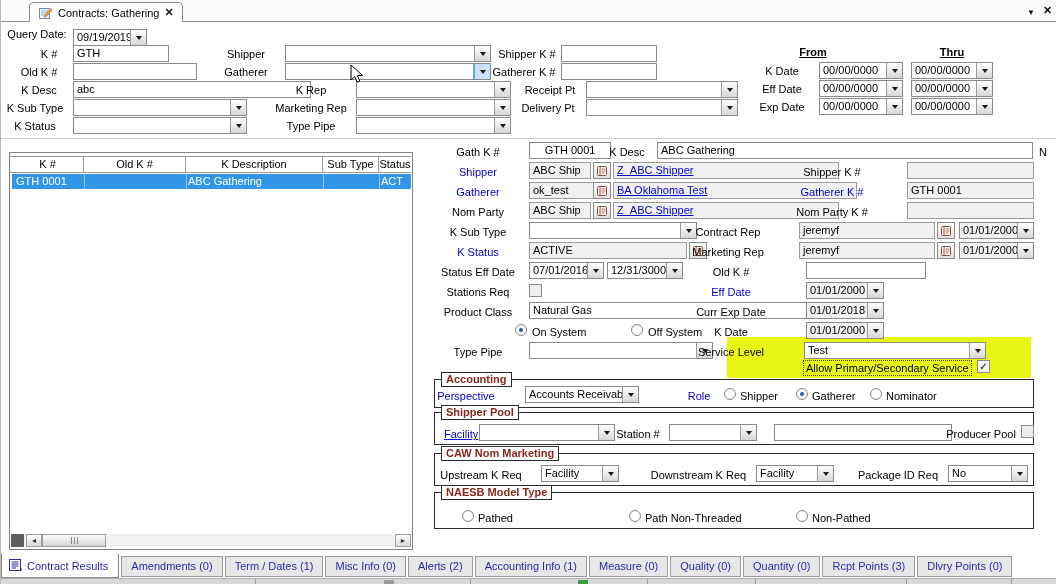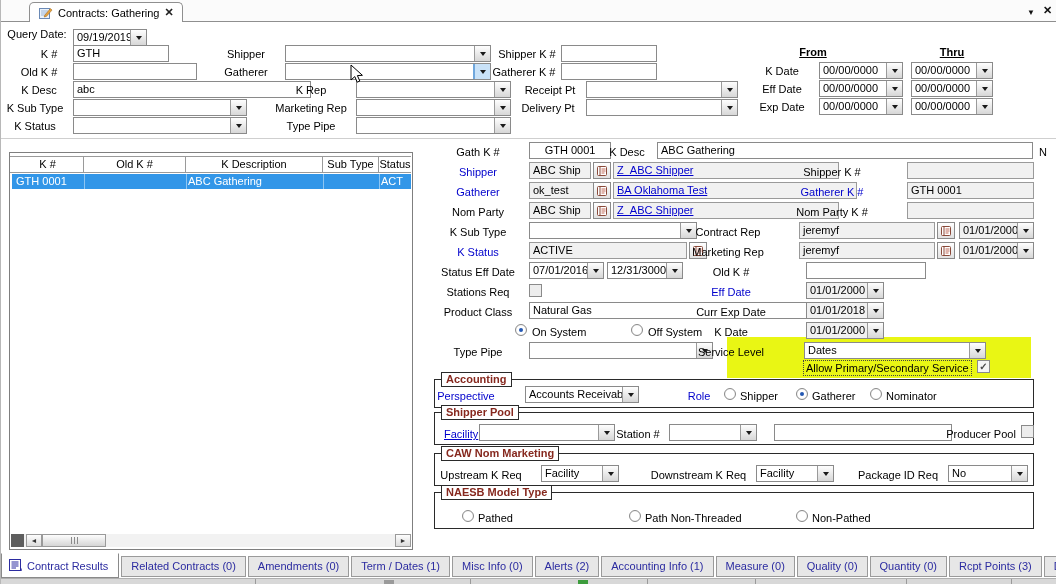--- a/index.html
+++ b/index.html
@@ -419,21 +419,21 @@
 
   <span class="lbl" style="left:430px;top:345px;width:94px">Type Pipe</span>
   <span class="combo" style="left:528px;top:342px;width:184px">
     <span class="val"></span>
       <span class="dd">
         <i></i>
       </span>
   </span>
   <span class="lbl" style="left:660px;top:345px;width:140px">Service Level</span>
   <span class="combo" style="left:803px;top:342px;width:182px">
-    <span class="val">Dates</span>
+    <span class="val">Test</span>
       <span class="dd">
         <i></i>
       </span>
   </span>
 
   <span class="llbl dotted" style="left:803px;top:361px">Allow Primary/Secondary Service</span>
   <span class="cb" style="left:976px;top:360px;background:#F5F5F5"><span>✓</span></span>
 
   <div class="gbox" style="left:433px;top:379px;width:600px;height:29px"></div>
   <span class="gtitle" style="left:440px;top:372px">Accounting</span>
@@ -507,21 +507,20 @@
 
   <div class="btabs">
     <div class="btab active">
       <svg width="13" height="13" viewBox="0 0 13 13">
         <rect x="0.5" y="0.5" width="11" height="11" fill="#fff" stroke="#2B2BA0"></rect>
         <path d="M2.5 3H9.5M2.5 5H9.5M2.5 7H9.5M2.5 9H7" stroke="#2B2BA0"></path>
         <path d="M12.2 9.5V12" stroke="#2B2BA0"></path>
       </svg>
       <span>Contract Results</span>
     </div>
-    <div class="btab"><span>Related Contracts (0)</span></div>
     <div class="btab"><span>Amendments (0)</span></div>
     <div class="btab"><span>Term / Dates (1)</span></div>
     <div class="btab"><span>Misc Info (0)</span></div>
     <div class="btab"><span>Alerts (2)</span></div>
     <div class="btab"><span>Accounting Info (1)</span></div>
     <div class="btab"><span>Measure (0)</span></div>
     <div class="btab"><span>Quality (0)</span></div>
     <div class="btab"><span>Quantity (0)</span></div>
     <div class="btab"><span>Rcpt Points (3)</span></div>
     <div class="btab"><span>Dlvry Points (0)</span></div>

